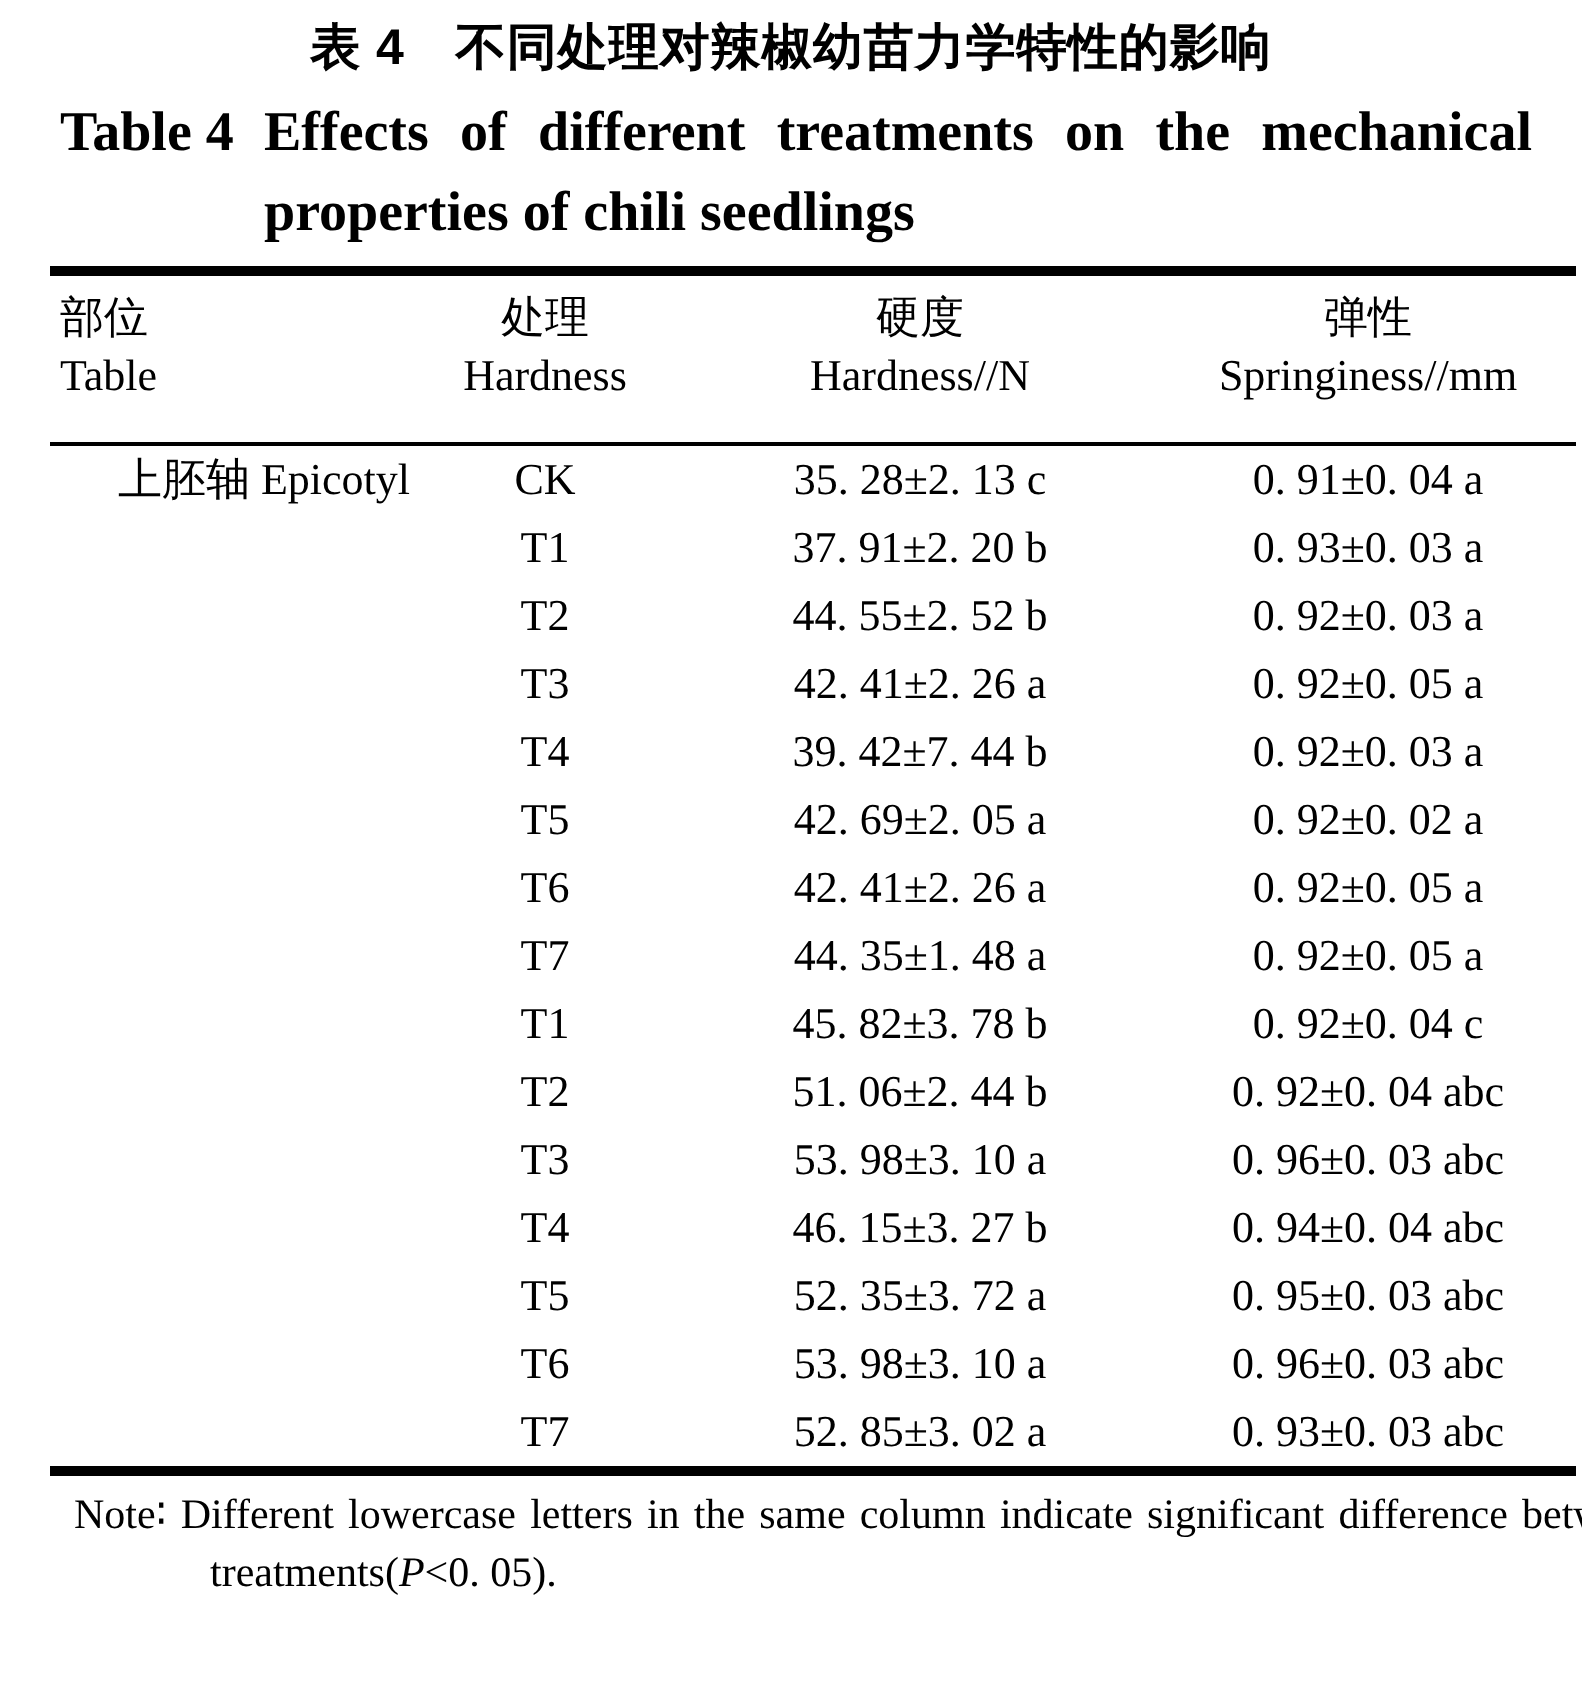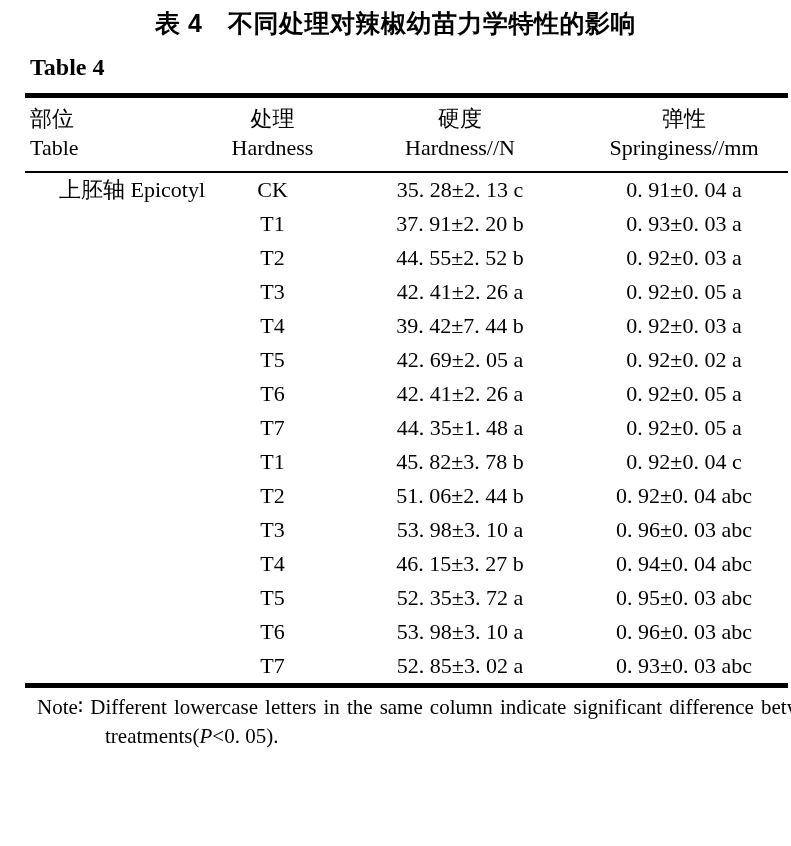--- a/index.html
+++ b/index.html
@@ -23,21 +23,21 @@
     font-family: "Liberation Sans", "DejaVu Sans", sans-serif;
     font-weight: bold;
     font-size: 25px;
     text-align: center;
     padding-top: 7px;
     letter-spacing: 0.5px;
   }
   .title-en {
     display: flex;
     font-weight: bold;
-    font-size: 24px;
+    font-size: 28px;
     line-height: 40px;
     margin: 7px 0 0 30px;
   }
   .title-en-label {
     flex: 0 0 102px;
   }
   .title-en-text {
     width: 634px;
     text-align: justify;
   }
@@ -47,21 +47,21 @@
     margin-left: 25px;
     margin-top: 6px;
     width: 763px;
     border-top: 5px solid #000;
     border-bottom: 5px solid #000;
   }
   table.data-table thead th {
     font-weight: normal;
     font-size: 22px;
     line-height: 29px;
-    padding: 6px 0 9px 0;
+    padding: 6px 0 19px 0;
     border-bottom: 2px solid #000;
     vertical-align: middle;
     text-align: center;
   }
   table.data-table thead th.col-part {
     text-align: left;
     padding-left: 5px;
   }
   table.data-table tbody td {
     font-size: 22px;
@@ -95,20 +95,21 @@
 </style>
 </head>
 <body>
 
 <div class="page">
 
   <div class="title-cn">表 4　不同处理对辣椒幼苗力学特性的影响</div>
 
   <div class="title-en">
     <span class="title-en-label">Table 4</span>
+    <span class="title-en-text">Effects of different treatments on the mechanical properties of chili seedlings</span>
   </div>
 
   <table class="data-table">
     <colgroup>
       <col style="width:180px">
       <col style="width:135px">
       <col style="width:240px">
       <col style="width:208px">
     </colgroup>
     <thead>

